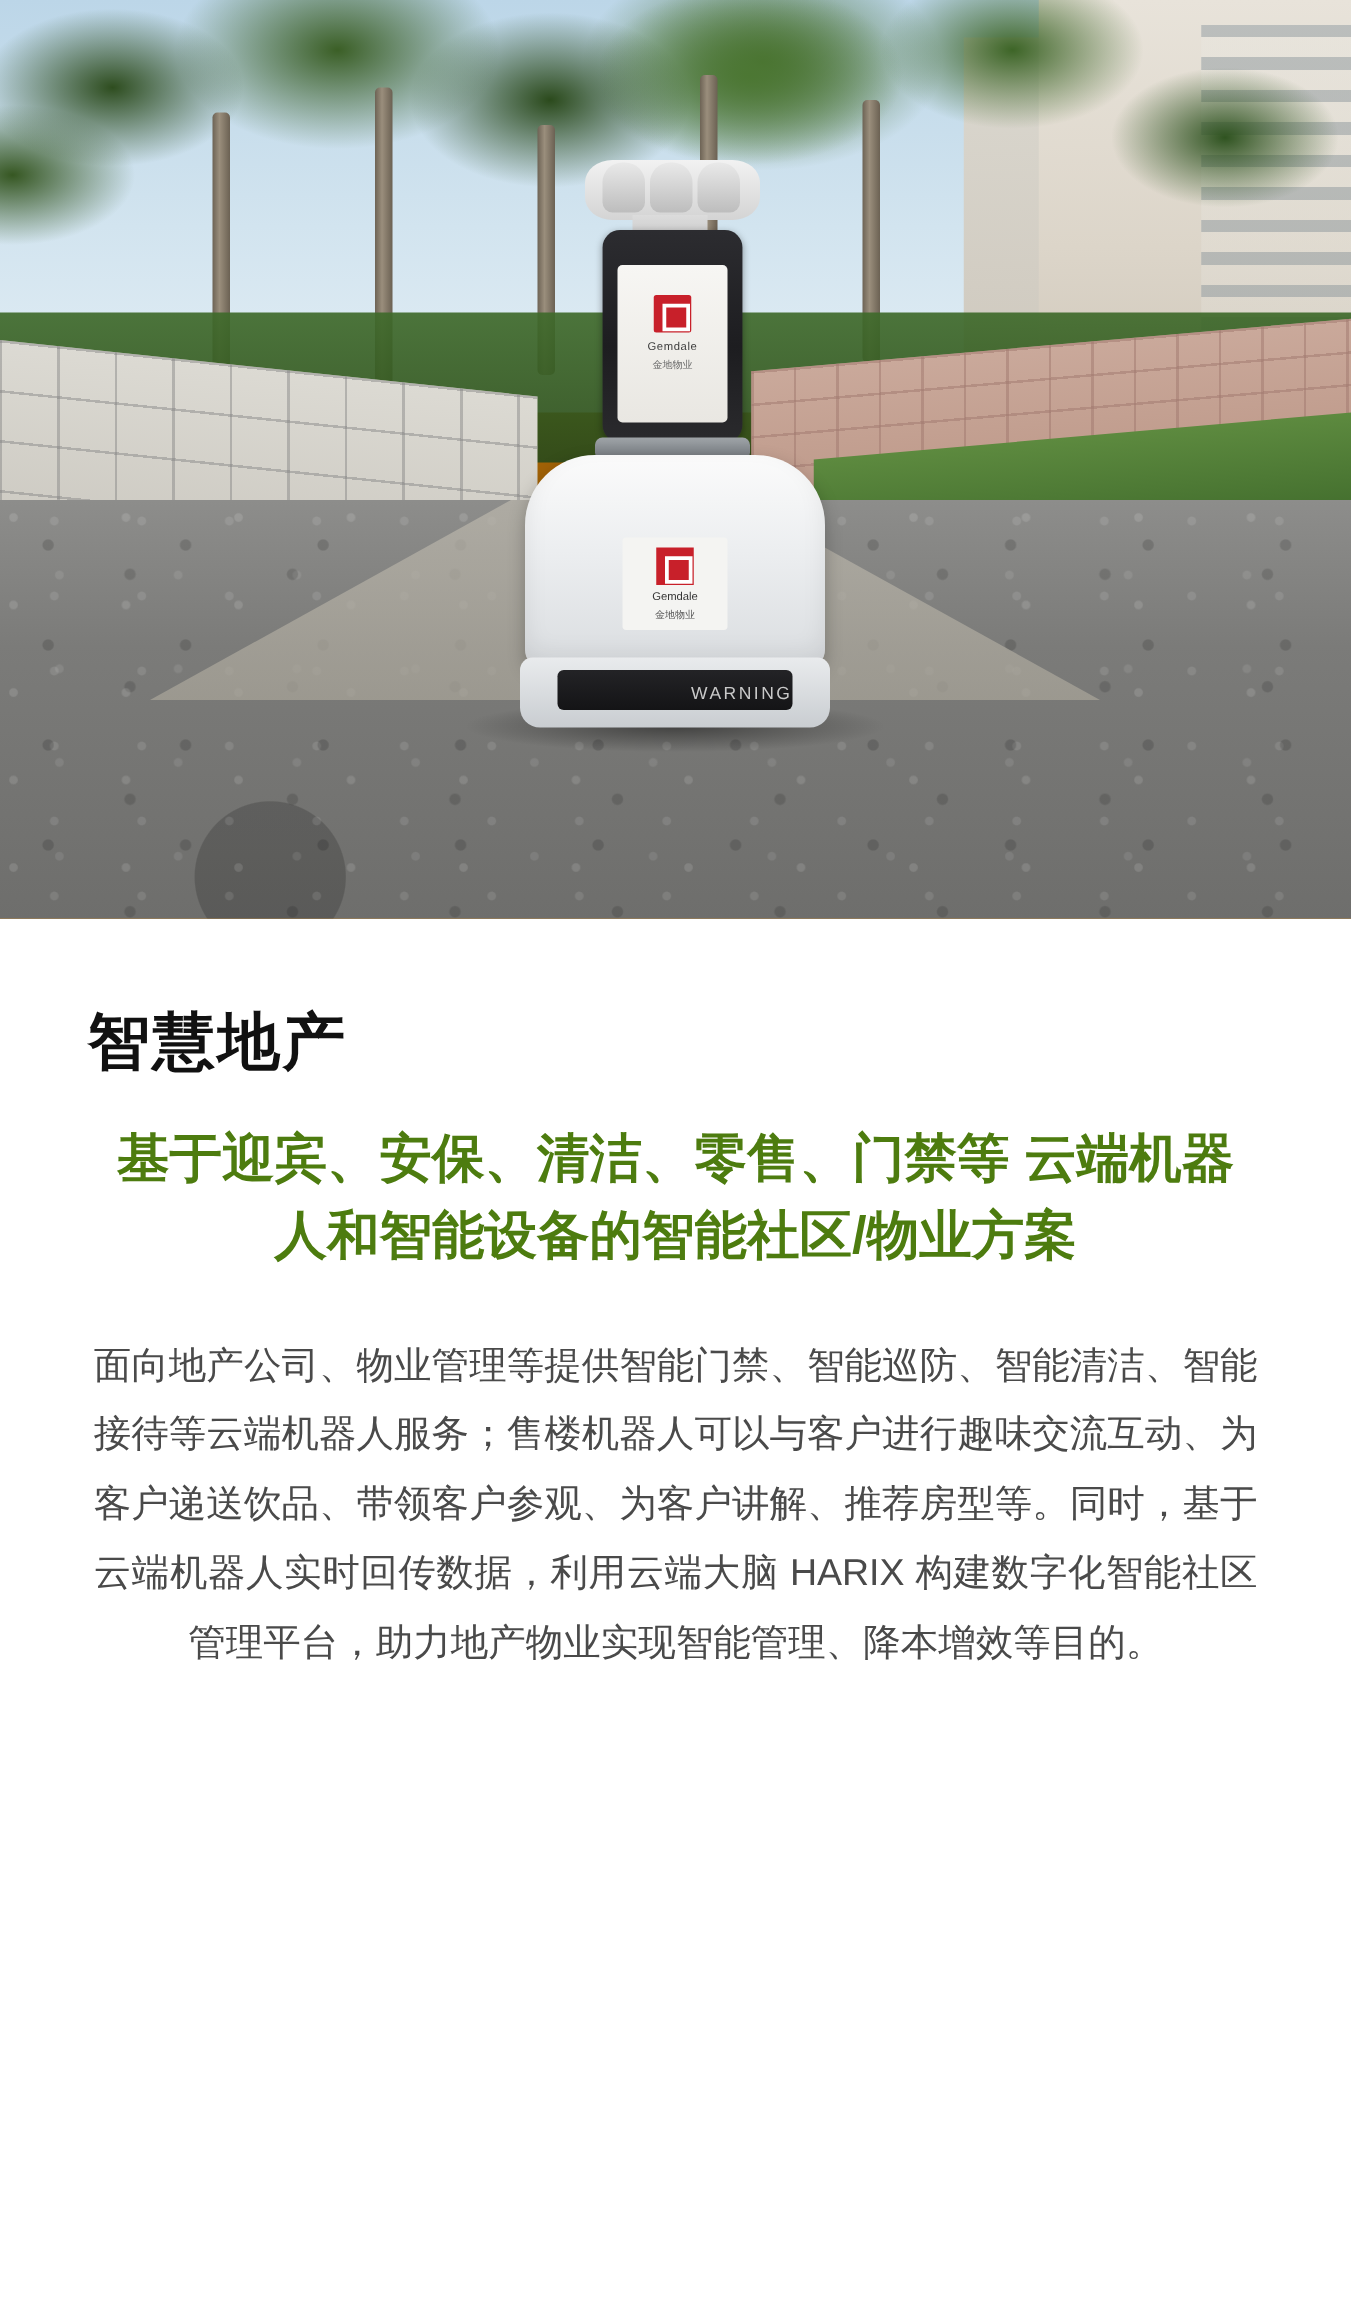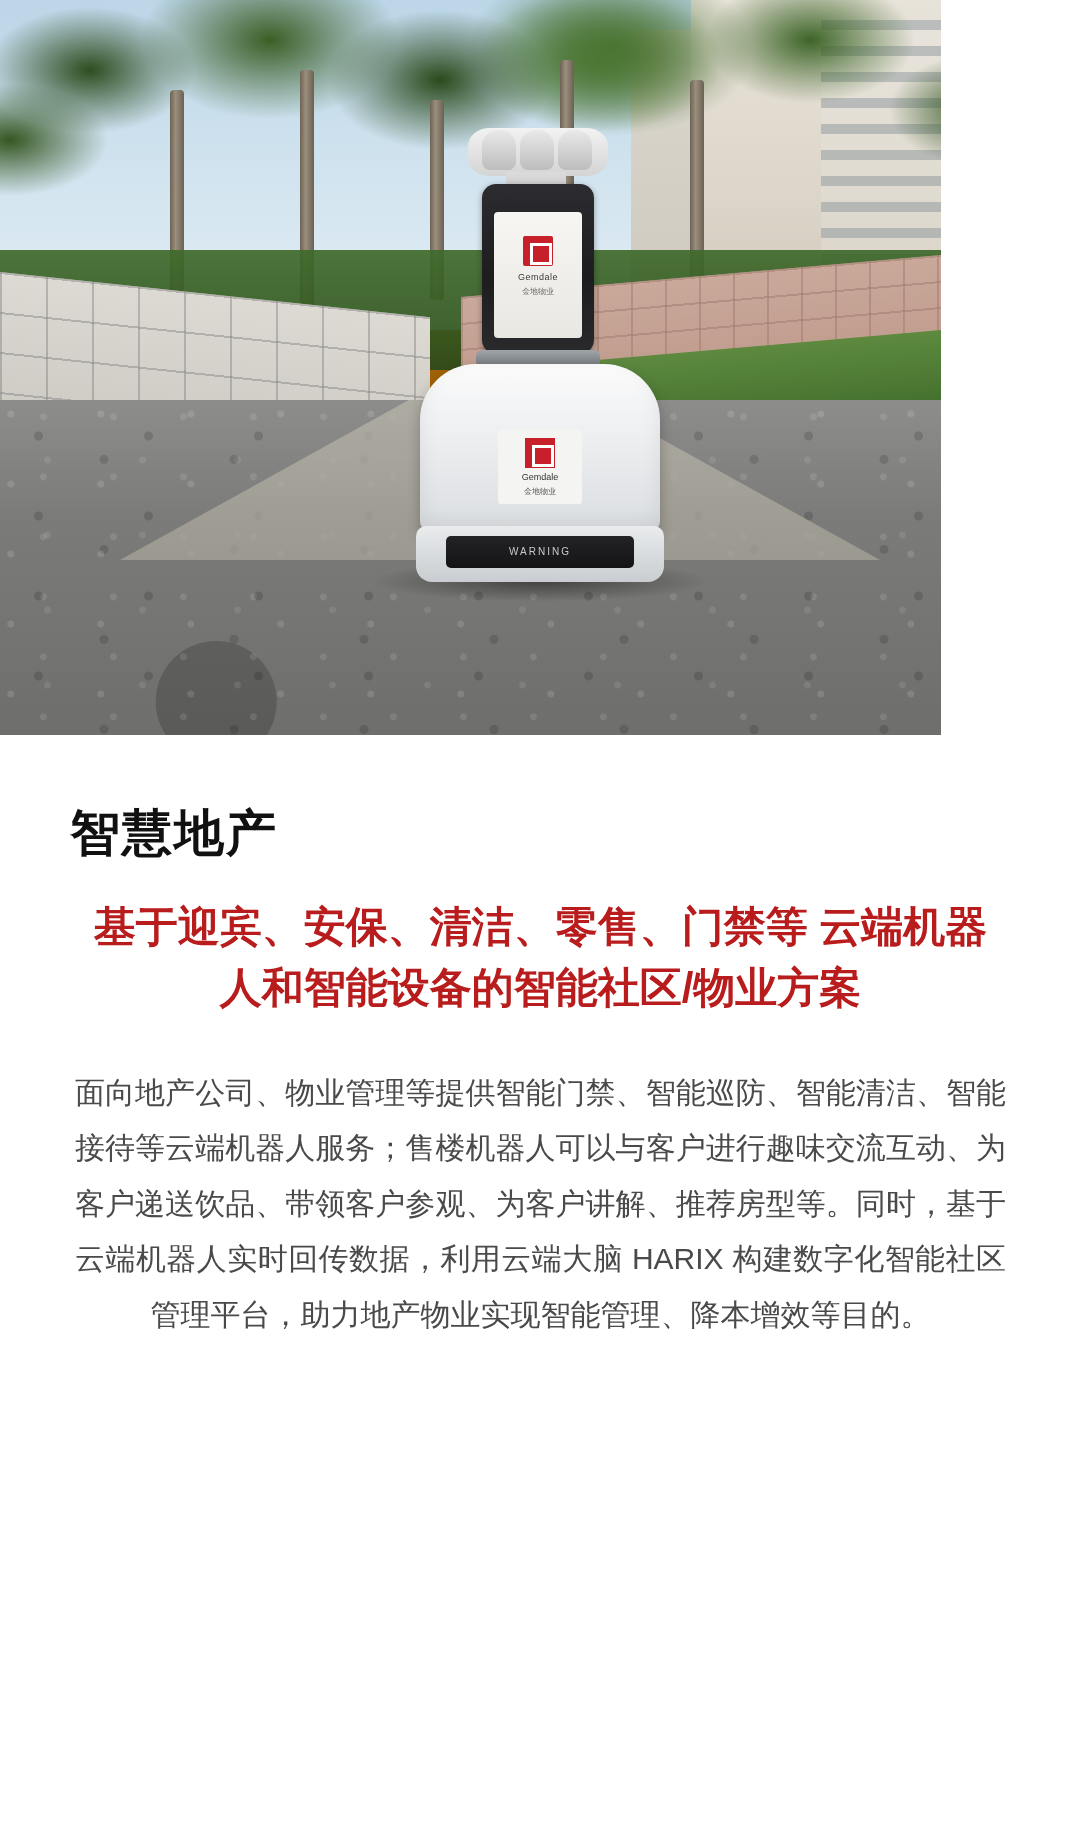--- a/index.html
+++ b/index.html
@@ -19,21 +19,21 @@
     width: 1081px;
     height: 1842px;
     background: #ffffff;
     display: flex;
     flex-direction: column;
   }
 
   
   .hero {
     position: relative;
-    width: 941px;
+    width: 1081px;
     height: 735px;
     overflow: hidden;
     background: #a16207;
   }
   
   .sky {
     position: absolute;
     left: 0; top: 0;
     width: 1081px; height: 330px;
     background: linear-gradient(180deg, #bcd6e8 0%, #d2e4ef 55%, #e3eef5 100%);
@@ -227,21 +227,21 @@
     background: linear-gradient(180deg, #e9ebed 0%, #c9cdd1 100%);
     border-radius: 10px 10px 16px 16px;
   }
   .r-bumper {
     position: absolute; left: 36px; top: 408px; width: 188px; height: 32px;
     background: linear-gradient(180deg, #232326, #141416);
     border-radius: 5px;
   }
   .r-warn {
     position: absolute; left: 0; right: 0; top: 10px;
-    text-align: center; font-size: 10px; letter-spacing: 2px; color: #c9c9c9;
+    text-align: right; font-size: 14px; letter-spacing: 2px; color: #c9c9c9;
   }
   .r-shadow {
     position: absolute; left: 370px; top: 560px; width: 340px; height: 42px;
     background: radial-gradient(ellipse at center, rgba(0,0,0,.45) 0%, rgba(0,0,0,0) 70%);
   }
 
   
   .content {
     padding: 68px 70px 0 70px;
     box-sizing: border-box;
@@ -251,21 +251,21 @@
     font-size: 50px;
     font-weight: bold;
     color: #111111;
     letter-spacing: 2px;
     margin: 0 0 34px 0;
     line-height: 1.2;
   }
   .subtitle {
     text-align: center;
     font-size: 42px;
-    color: #b91c1c;
+    color: #4d7c0f;
     line-height: 1.45;
     margin: 0 0 46px 0;
     padding: 0 8px;
   }
   .body-text {
     font-size: 30px;
     color: #4a4a4a;
     line-height: 1.85;
     text-align: justify;
     text-align-last: center;

